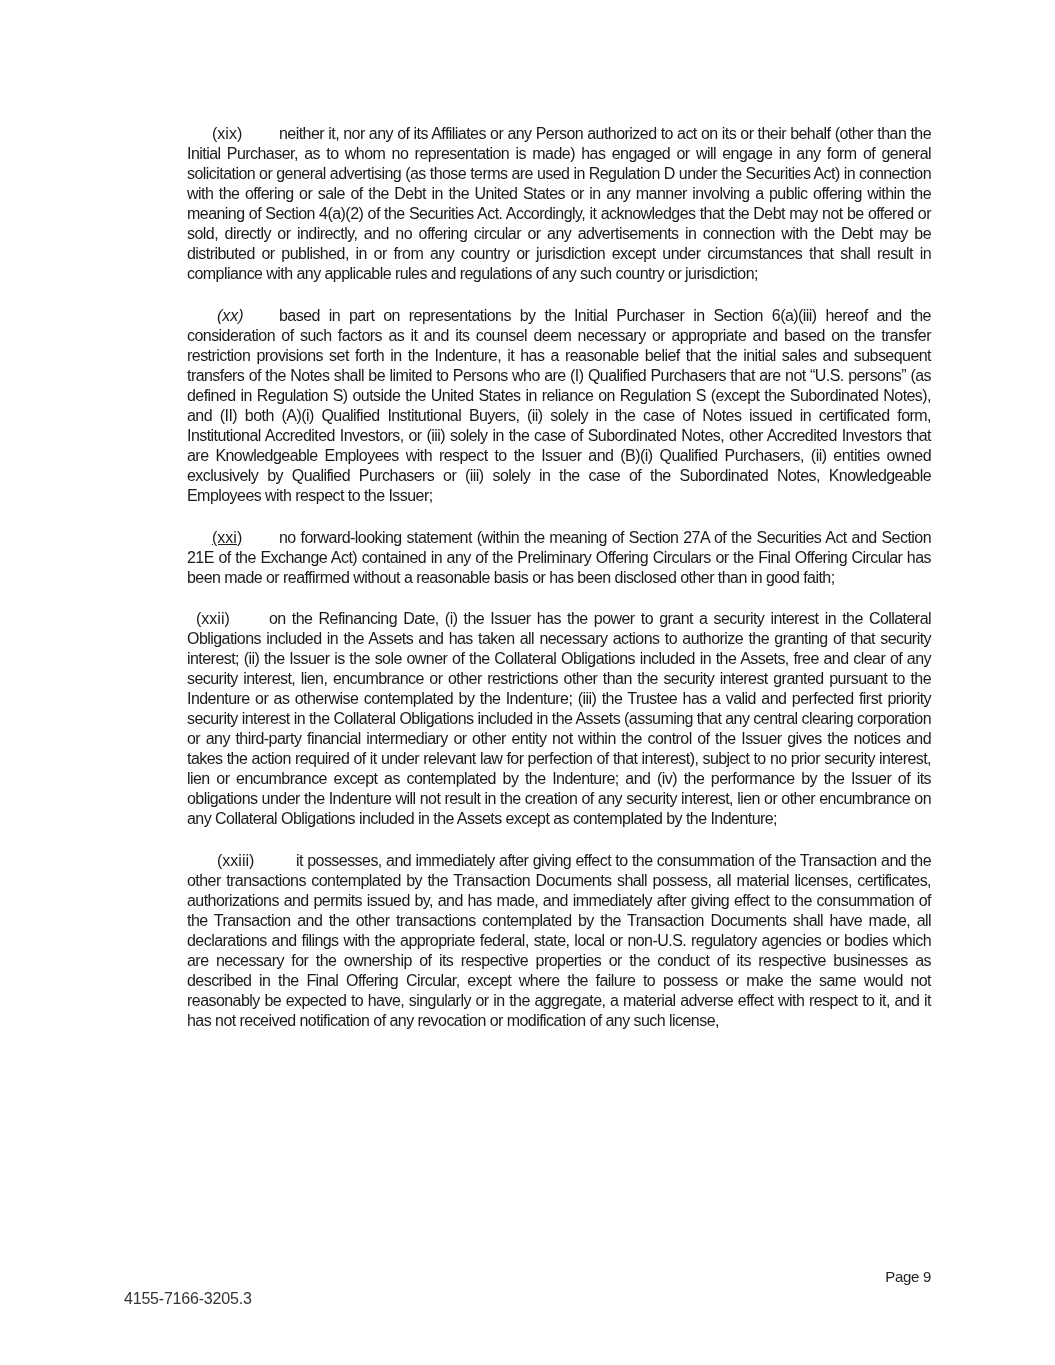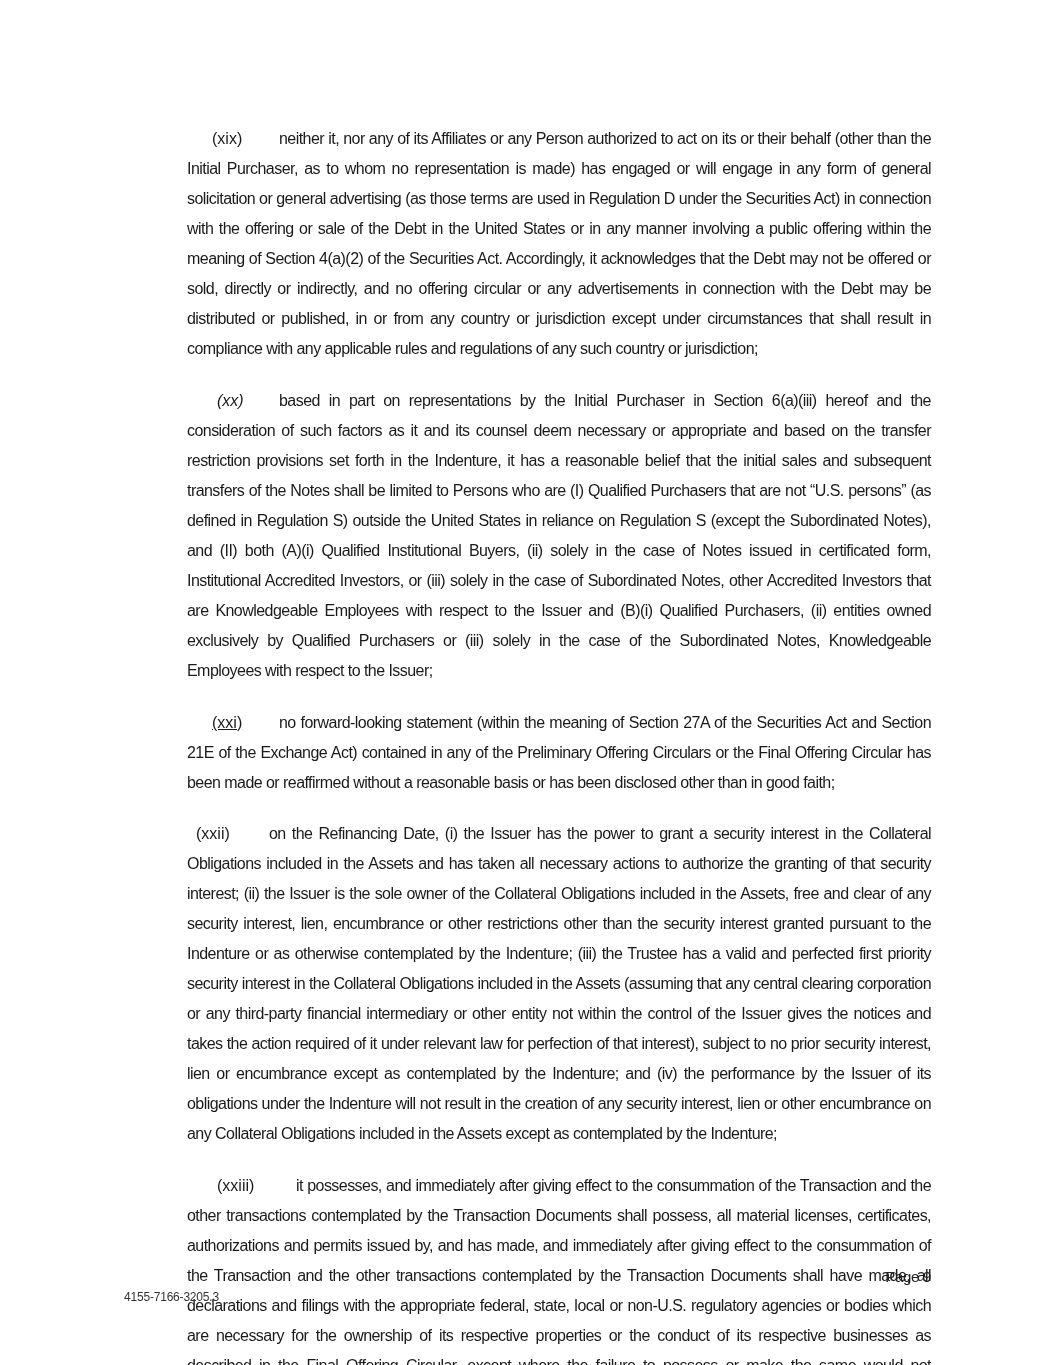--- a/index.html
+++ b/index.html
@@ -24,21 +24,21 @@
   }
   .body-text {
     position: absolute;
     left: 187px;
     top: 124px;
     width: 744px;
   }
   .para {
     margin: 0;
     font-size: 16px;
-    line-height: 30px;
+    line-height: 20px;
     text-align: justify;
     text-indent: 0;
     letter-spacing: -0.55px;
     word-spacing: 0px;
   }
   .para + .para {
     margin-top: 21.8px;
   }
   .num {
     display: inline-block;
@@ -56,21 +56,21 @@
     right: 124px;
     top: 1268px;
     font-size: 15px;
     letter-spacing: -0.3px;
     color: #222;
   }
   .footer-docid {
     position: absolute;
     left: 124px;
     top: 1290px;
-    font-size: 12px;
+    font-size: 16px;
     letter-spacing: -0.2px;
     color: #333;
   }
 </style>
 </head>
 <body>
 
 <div class="page">
 
   <div class="body-text">

